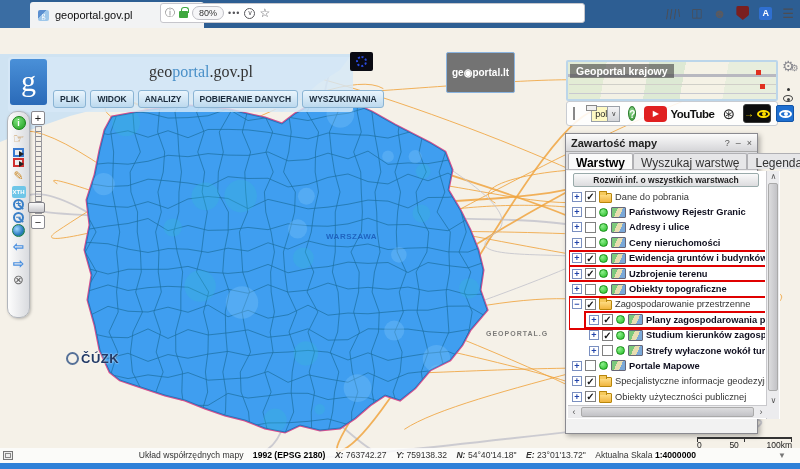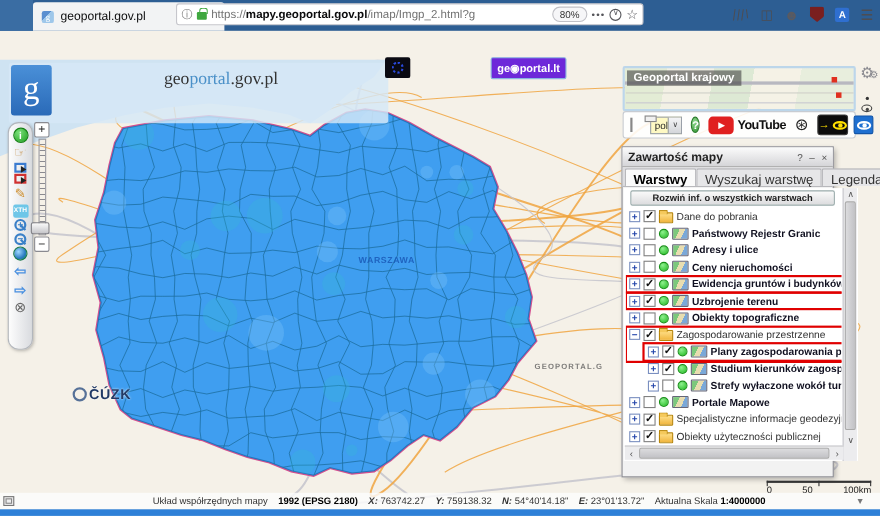--- a/index.html
+++ b/index.html
@@ -41,22 +41,22 @@
   .sideb { font-size:12px; color:#4d4d52; }
   .acct { font-size:13px; color:#5a5a60; }
   .ublock { width:13px; height:14px; background:#7a1f1f; border-radius:2px 2px 6px 6px;
             clip-path:polygon(0 0,100% 0,100% 62%,50% 100%,0 62%); }
   .transl { width:13px; height:13px; background:#2f6fd0; border-radius:2px; color:#fff; font-size:9px;
             font-weight:bold; text-align:center; line-height:13px; }
   .hamb { font-size:13px; color:#4d4d52; }
 
   
   #mapsvg { position:absolute; left:0; top:54px; }
-  .maplabel-lt { left:446px; top:52px; background:#6d28d9; border:1px solid #8ab4e0; color:#fff;
-                 font-size:10px; font-weight:bold; padding:3px 5px; border-radius:2px; }
+  .maplabel-lt { left:446px; top:52px; background:#737373; border:1px solid #8ab4e0; color:#fff;
+                 font-size:10px; font-weight:bold; padding:14px 5px; border-radius:2px; }
   .warszawa { left:326px; top:232px; font-size:8px; font-weight:bold; color:#1a5ab8; opacity:.85; letter-spacing:.5px; }
   .cuzk { left:66px; top:351px; display:flex; align-items:center; gap:2px; }
   .cuzk-ring { width:13px; height:13px; border:2.5px solid #3a5a8a; border-radius:50%; opacity:.85; }
   .cuzk-txt { font-size:13px; font-weight:bold; color:#223a66; text-shadow:0 0 2px #fff; letter-spacing:.5px; }
   .geop-wm { left:486px; top:330px; font-size:7px; font-weight:bold; color:#555; opacity:.75; letter-spacing:1px; }
   .euicon { left:350px; top:52px; width:23px; height:19px; background:#0a0a12; border-radius:2px;
             display:flex; align-items:center; justify-content:center; }
   .euicon span { width:11px; height:11px; border:2px dotted #2a4adf; border-radius:50%; }
 
   
@@ -317,40 +317,46 @@
 <div class="abs newtab">+</div>
 
 <div class="navbar">
   <span class="navbtn dim">←</span>
   <span class="navbtn dim">→</span>
   <span class="navbtn">⟳</span>
   <span class="navbtn">⌂</span>
   <div class="urlbar">
     <span class="u-info">ⓘ</span>
     <span class="u-lock"></span>
-    <span class="u-text"><span>https://</span><b>mapy.geoportal.gov.pl</b><span>/imap/Imgp_2.html?g</span></span>
     <span class="zoom-pill">80%</span>
     <span class="u-dots">•••</span>
     <span class="pocket">∨</span>
     <span class="u-star">☆</span>
   </div>
   <div class="right-icons">
     <span class="lib">|||\</span>
     <span class="sideb">◫</span>
     <span class="acct">☻</span>
     <span class="ublock"></span>
     <span class="transl">A</span>
     <span class="hamb">☰</span>
   </div>
 </div>
 
 <div class="abs pheader">
   <div class="plogo">g</div>
   <div class="phead-right">
     <div class="ptitle"><span>geo</span><span class="blue">portal</span><span>.gov.pl</span></div>
+    <div class="pmenu">
+        <div class="menu-btn">PLIK</div>
+        <div class="menu-btn">WIDOK</div>
+        <div class="menu-btn">ANALIZY</div>
+        <div class="menu-btn">POBIERANIE DANYCH</div>
+        <div class="menu-btn">WYSZUKIWANIA</div>
+      </div>
   </div>
 </div>
 
 <div class="abs euicon">
     <span></span>
   </div>
 <div class="abs maplabel-lt">ge◉portal.lt</div>
 
 <div class="abs ltoolbar">
     <div class="tool tool-identify">i</div>

